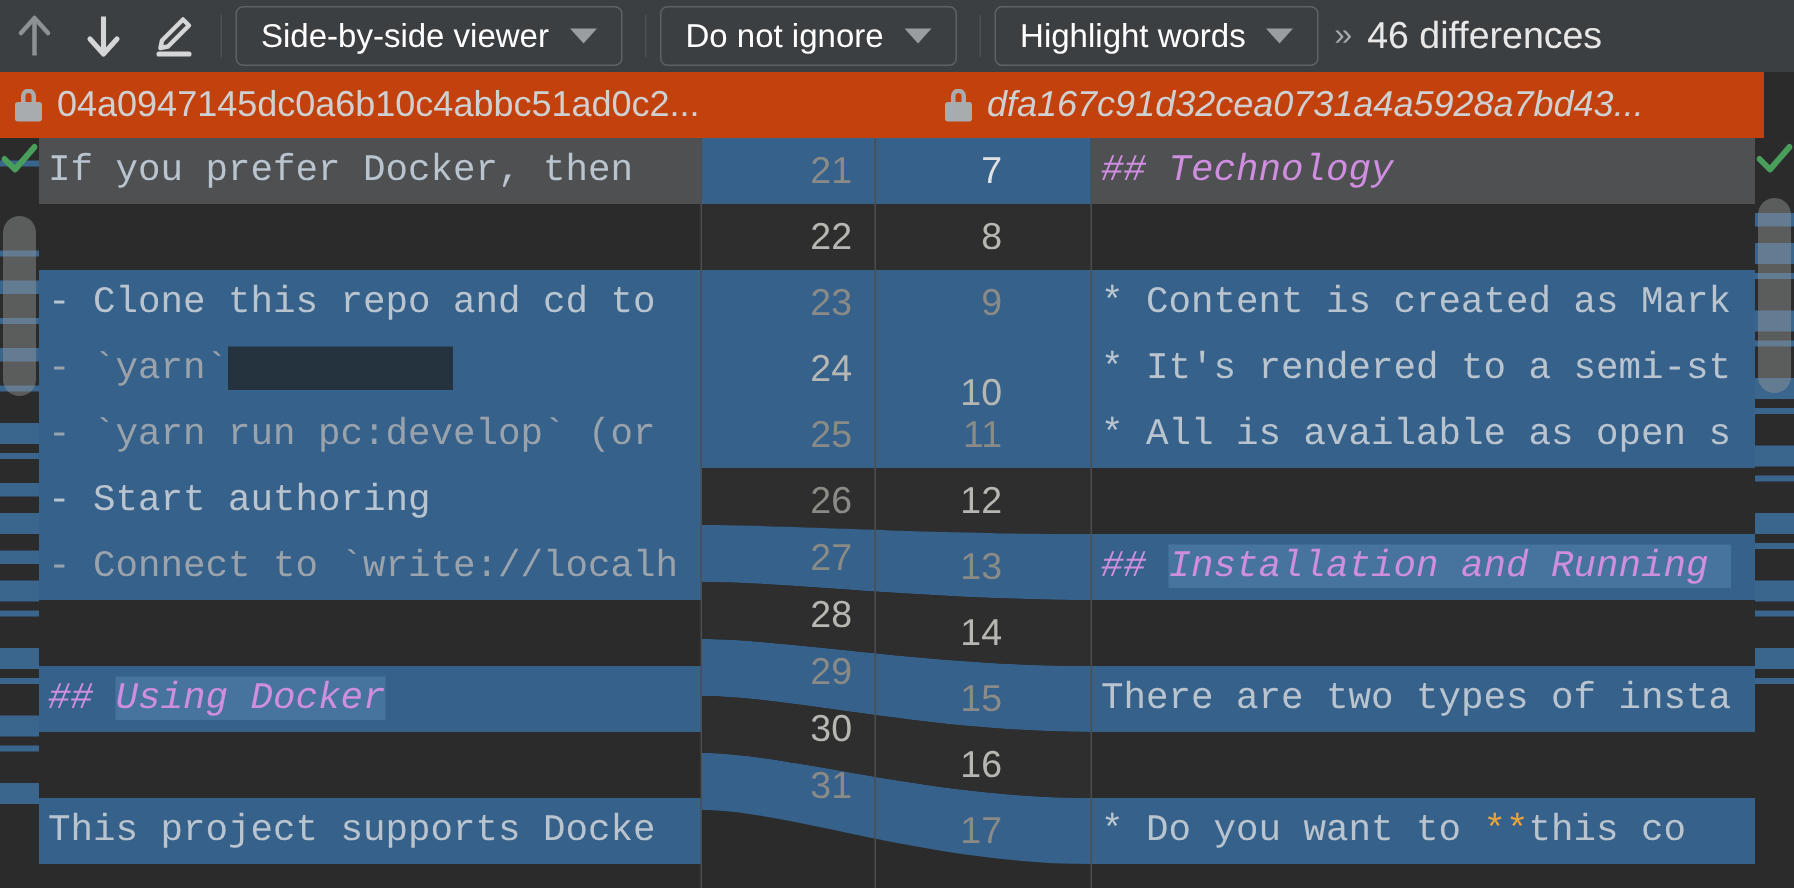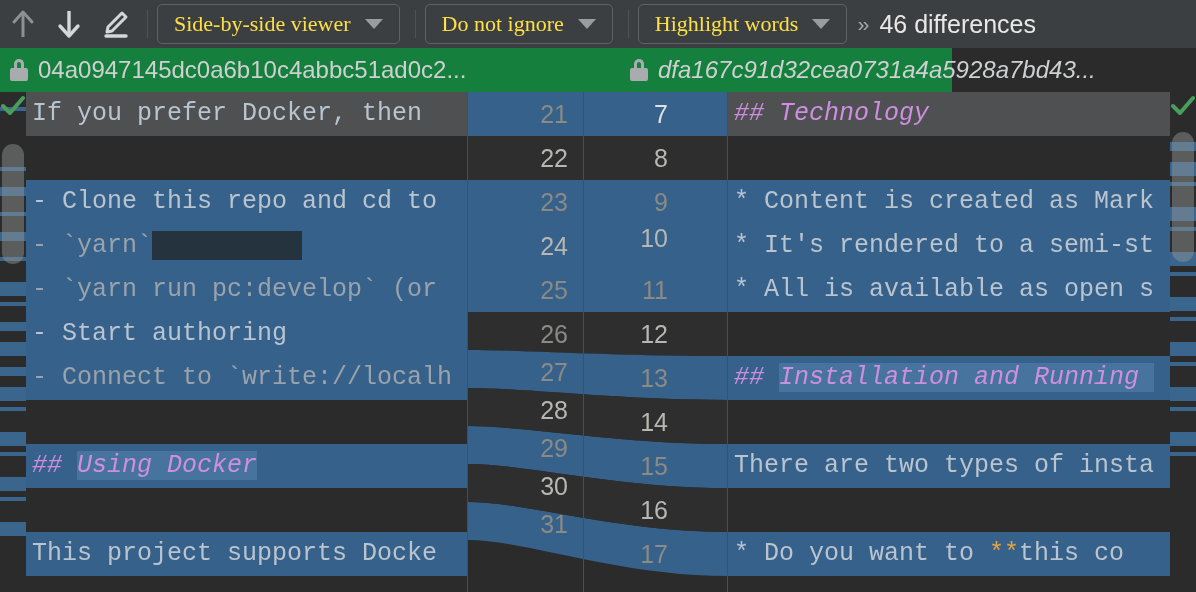--- a/index.html
+++ b/index.html
@@ -23,36 +23,36 @@
   .tb-sep {
     width: 1px; height: 28px; background: #4f5254; margin: 0 9px;
   }
   .tb-combo {
     height: 40px; border: 1px solid #5e6264; border-radius: 5px;
     background: #3c3f41;
     display: flex; align-items: center; gap: 14px;
     padding: 0 16px; margin-right: 6px; cursor: pointer;
   }
   .tb-combo .lbl {
-    color: #fde047; font-size: 22px; white-space: nowrap;
-    font-family: Liberation Serif, serif;
+    color: #ffffff; font-size: 22px; white-space: nowrap;
+    font-family: Liberation Sans, sans-serif;
     text-align: right;
   }
   .caret {
     width: 0; height: 0;
     border-left: 9px solid transparent; border-right: 9px solid transparent;
     border-top: 10px solid #9a9da0;
   }
   .chevrons { color: #a8abad; font-size: 21px; padding: 0 12px 0 4px; letter-spacing: -2px; }
   #diff-count { color: #e8e8e8; font-size: 25px; white-space: nowrap; }
 
   
   #pathbar {
-    position: absolute; left: 0; top: 48px; width: 952px; height: 44px;
-    background: #15803d;
+    position: absolute; left: 0; top: 48px; width: 1176px; height: 44px;
+    background: #c2410c;
   }
   .path-cell {
     position: absolute; top: 0; height: 44px;
     display: flex; align-items: center; gap: 10px;
   }
   #path-left  { left: 10px; }
   #path-right { left: 630px; font-style: italic; }
   .path-text {
     color: #cfd0d1; font-size: 24px; white-space: nowrap;
   }
@@ -344,21 +344,21 @@
       <div class="gnum left" style="top: 176px;">25</div>
       <div class="gnum left" style="top: 220px;">26</div>
       <div class="gnum left" style="top: 258px;">27</div>
       <div class="gnum left mid" style="top: 296px;">28</div>
       <div class="gnum left" style="top: 334px;">29</div>
       <div class="gnum left mid" style="top: 372px;">30</div>
       <div class="gnum left" style="top: 410px;">31</div>
       <div class="gnum right bright" style="top: 0px;">7</div>
       <div class="gnum right mid" style="top: 44px;">8</div>
       <div class="gnum right" style="top: 88px;">9</div>
-      <div class="gnum right mid" style="top: 124px;">10</div>
+      <div class="gnum right mid" style="top: 148px;">10</div>
       <div class="gnum right" style="top: 176px;">11</div>
       <div class="gnum right mid" style="top: 220px;">12</div>
       <div class="gnum right" style="top: 264px;">13</div>
       <div class="gnum right mid" style="top: 308px;">14</div>
       <div class="gnum right" style="top: 352px;">15</div>
       <div class="gnum right mid" style="top: 396px;">16</div>
       <div class="gnum right" style="top: 440px;">17</div>
     </div>
 
   <div class="edge" style="left:727px;"></div>

